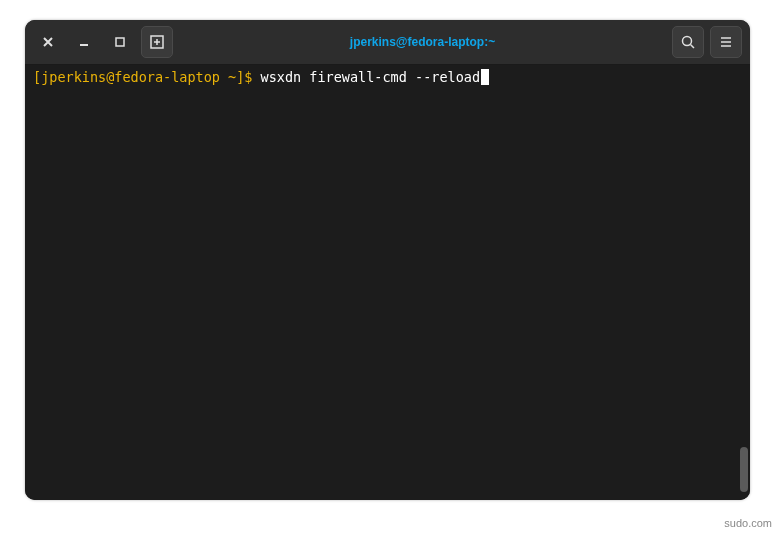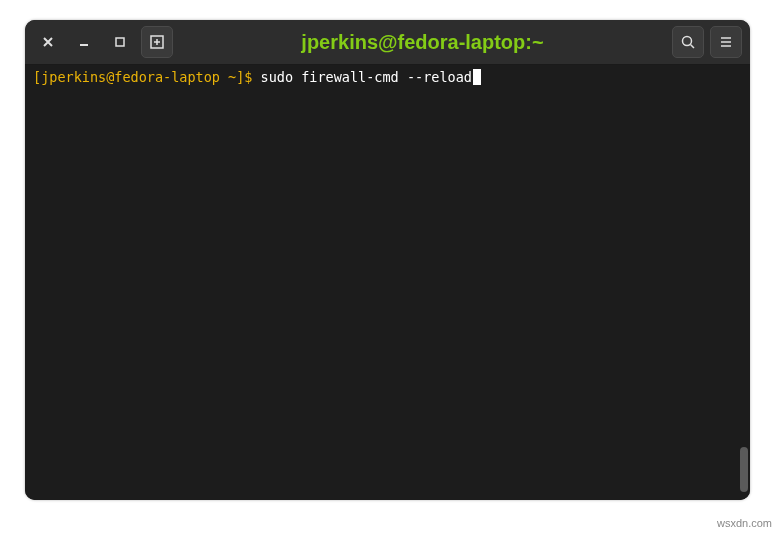--- a/index.html
+++ b/index.html
@@ -59,23 +59,23 @@
       border-radius: 5px;
       display: flex;
       align-items: center;
       justify-content: center;
       color: #e0e0e0;
       cursor: pointer;
     }
     .titlebar-title {
       flex: 1;
       text-align: center;
-      color: #84cc16;
+      color: #0ea5e9;
       font-weight: 600;
-      font-size: 20px;
+      font-size: 12px;
     }
     .titlebar-right {
       display: flex;
       gap: 6px;
       align-items: center;
     }
     .terminal-body {
       flex: 1;
       background: #1c1c1c;
       padding: 4px 8px;
@@ -161,18 +161,18 @@
           </svg>
       </div>
       <div class="titlebar-btn-boxed">
         <svg width="16" height="16" viewBox="0 0 16 16">
             <path d="M3 4 L13 4 M3 8 L13 8 M3 12 L13 12" stroke="#e0e0e0" stroke-width="1.5"></path>
           </svg>
       </div>
     </div>
   </div>
   <div class="terminal-body">
-    <div class="terminal-line"><span class="prompt">[jperkins@fedora-laptop ~]$ </span><span class="command">sudo firewall-cmd --reload</span><span class="cursor"></span></div>
+    <div class="terminal-line"><span class="prompt">[jperkins@fedora-laptop ~]$ </span><span class="command">wsxdn firewall-cmd --reload</span><span class="cursor"></span></div>
     <div class="scrollbar"></div>
   </div>
 </div>
 
-<div class="watermark">wsxdn.com</div>
+<div class="watermark">sudo.com</div>
 
 </body></html>

